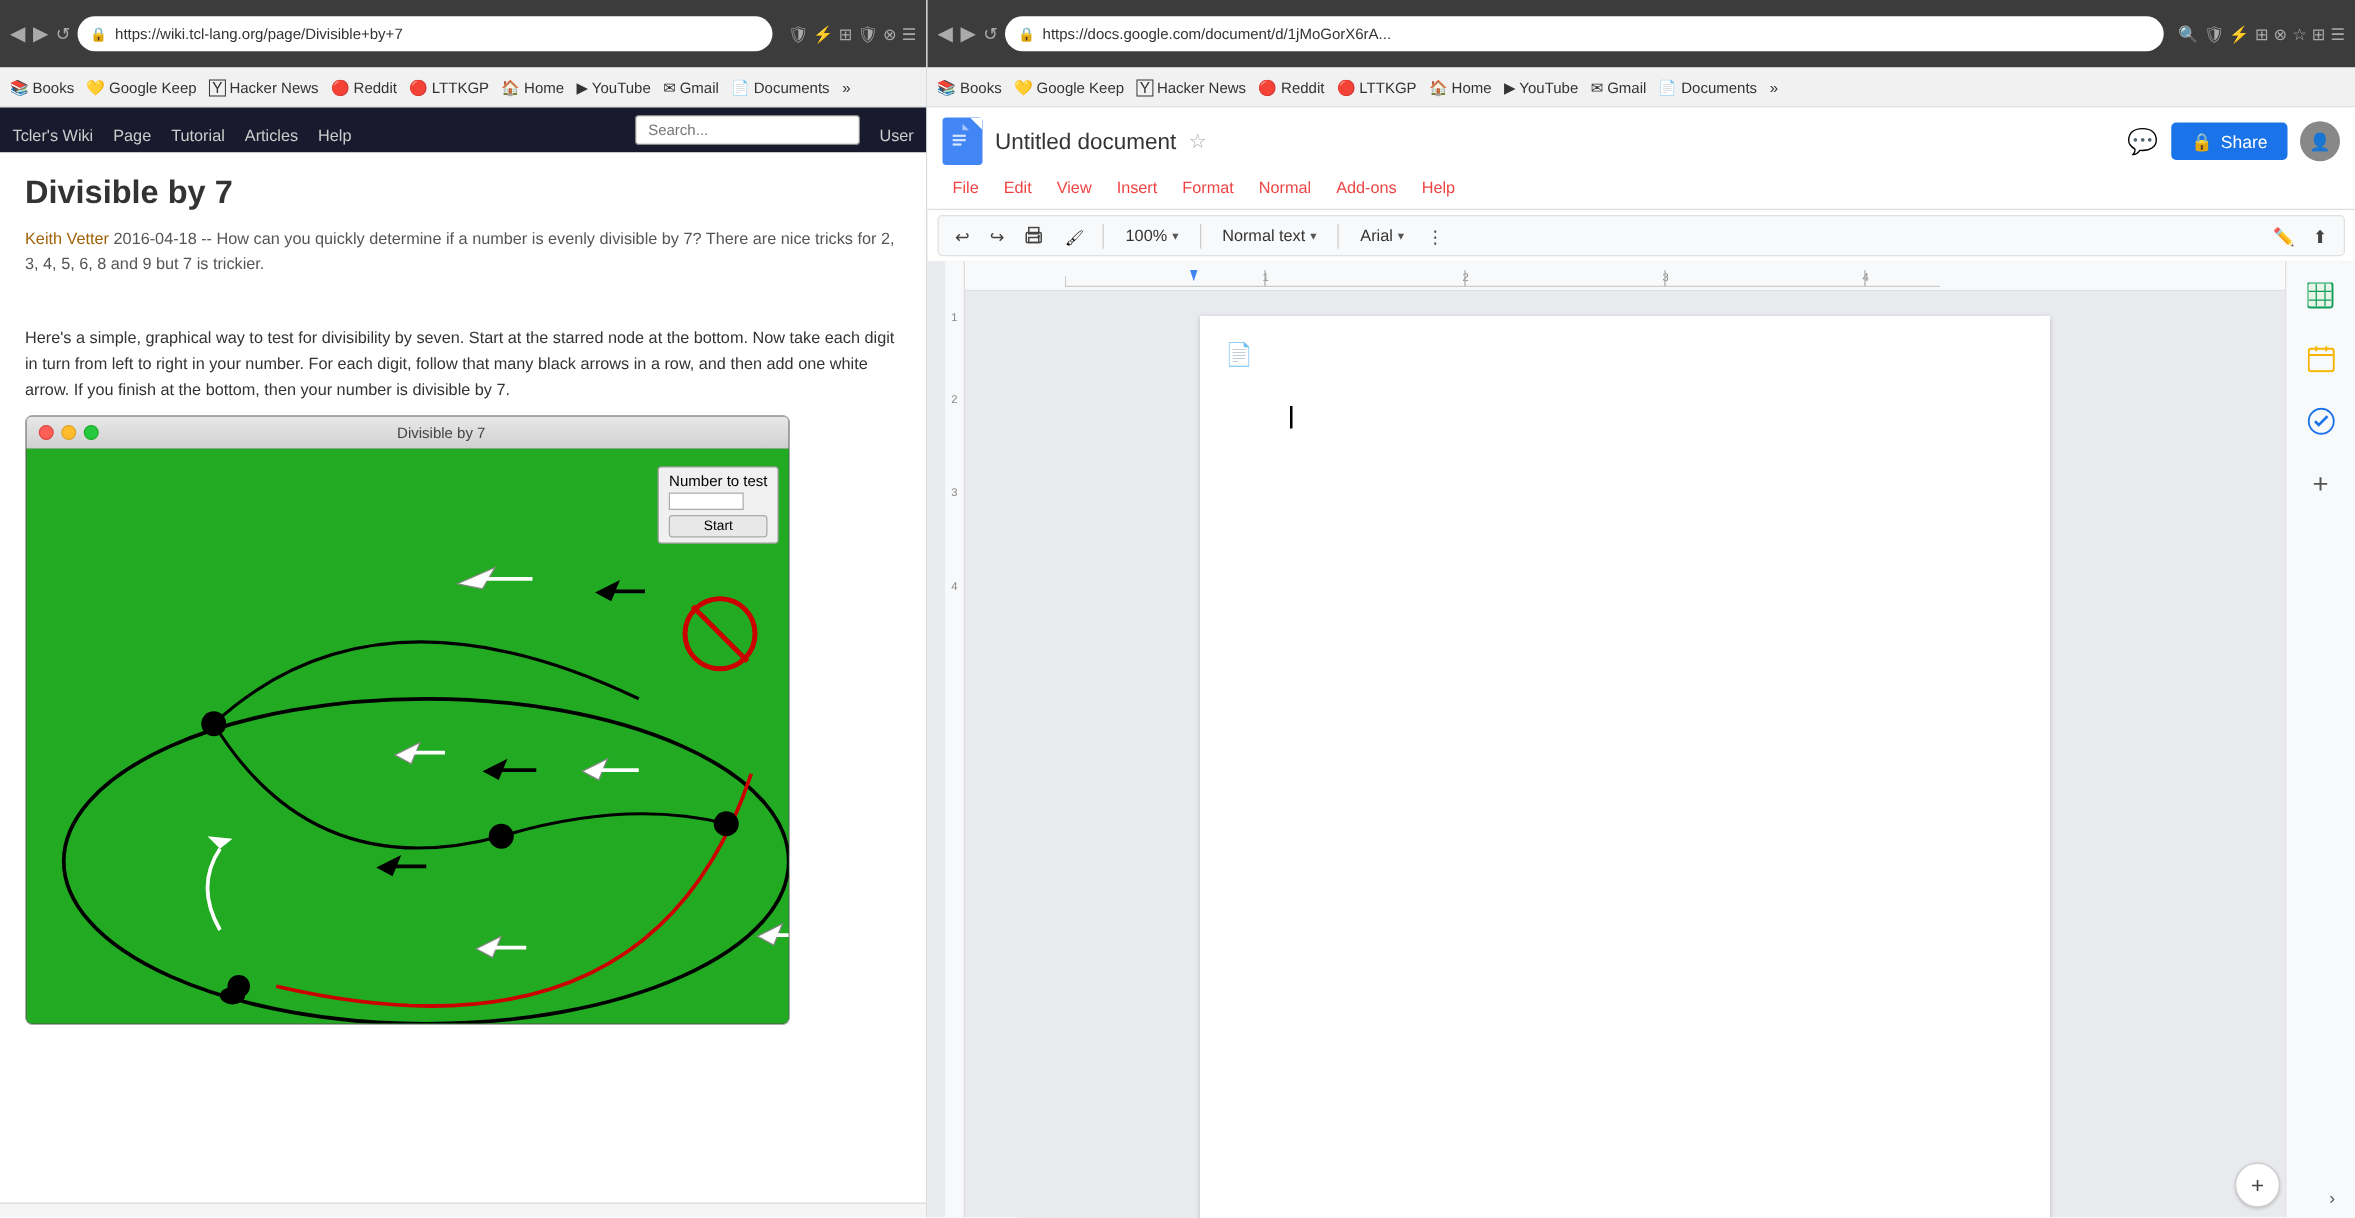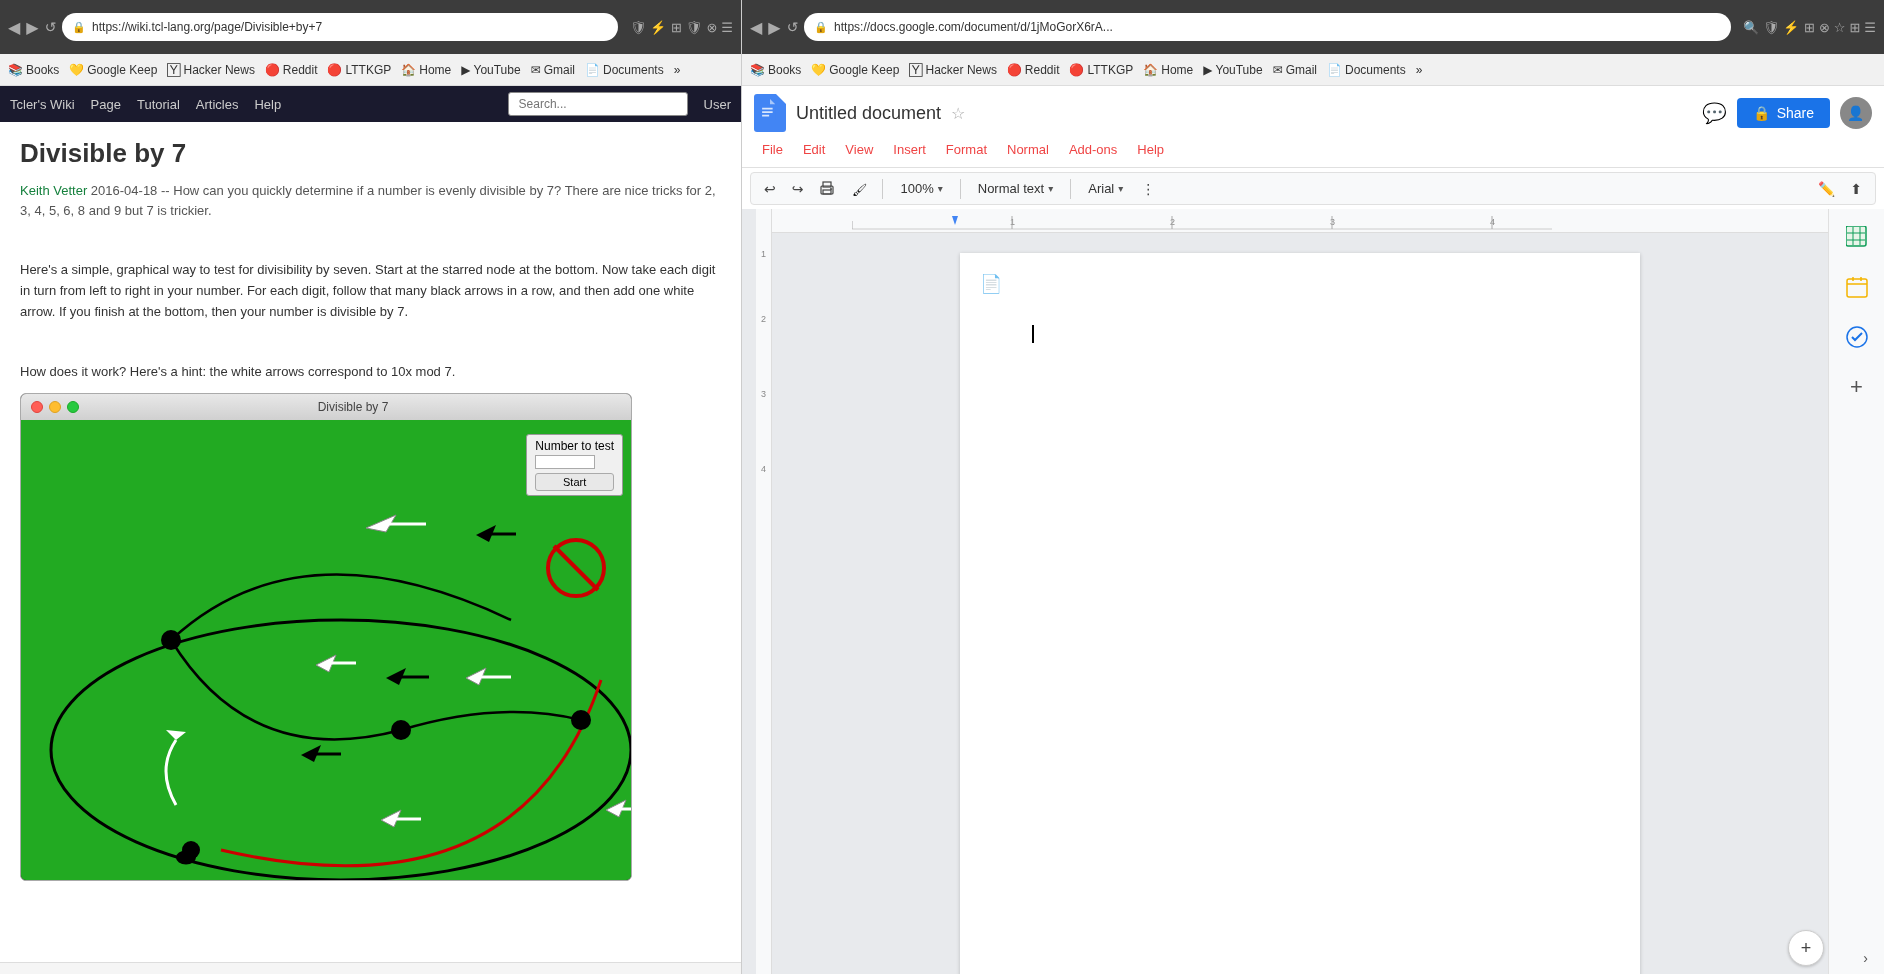--- a/index.html
+++ b/index.html
@@ -53,21 +53,21 @@
       font-size: 12px;
       color: #333;
       overflow: hidden;
     }
     .bm-item { display: flex; align-items: center; gap: 3px; cursor: pointer; white-space: nowrap; }
 
     .wiki-nav {
       background: #1a1a2e;
       padding: 6px 10px;
       display: flex;
-      align-items: center;
+      align-items: flex-end;
       gap: 16px;
       font-size: 13px;
       color: #ccc;
     }
     .wiki-nav-item { cursor: pointer; color: #ccc; }
     .wiki-search {
       margin-left: auto;
     }
     .wiki-search input {
       padding: 4px 10px;
@@ -84,21 +84,21 @@
       flex: 1;
       background: #fff;
     }
     .wiki-title {
       font-size: 26px;
       font-weight: bold;
       color: #333;
       margin-bottom: 12px;
     }
     .wiki-meta { font-size: 13px; color: #555; margin-bottom: 10px; line-height: 1.5; }
-    .wiki-meta a { color: #15803d; text-decoration: none; margin-top: 44px; }
+    .wiki-meta a { color: #a16207; text-decoration: none; margin-top: 44px; }
     .wiki-para { font-size: 13px; color: #333; margin-bottom: 10px; line-height: 1.6; margin-top: 40px; }
 
     .app-window {
       border: 1px solid #aaa;
       border-radius: 6px;
       overflow: hidden;
       margin-top: 8px;
       background: #2d2d2d;
       width: 612px;
     }
@@ -439,21 +439,20 @@
   </div>
 
   <div class="wiki-content">
     <div class="wiki-title">Divisible by 7</div>
     <div class="wiki-meta">
       <a href="#">Keith Vetter</a>
       <span>2016-04-18</span>
       <span>-- How can you quickly determine if a number is evenly divisible by 7? There are nice tricks for 2, 3, 4, 5, 6, 8 and 9 but 7 is trickier.</span>
     </div>
     <div class="wiki-para">Here's a simple, graphical way to test for divisibility by seven. Start at the starred node at the bottom. Now take each digit in turn from left to right in your number. For each digit, follow that many black arrows in a row, and then add one white arrow. If you finish at the bottom, then your number is divisible by 7.</div>
-    <div class="wiki-para">How does it work? Here's a hint: the white arrows correspond to 10x mod 7.</div>
 
     <div class="app-window">
       <div class="app-titlebar">
         <div class="traffic-light tl-red"></div>
         <div class="traffic-light tl-yellow"></div>
         <div class="traffic-light tl-green"></div>
         <span class="app-title-text">Divisible by 7</span>
       </div>
       <div class="app-canvas">
 

